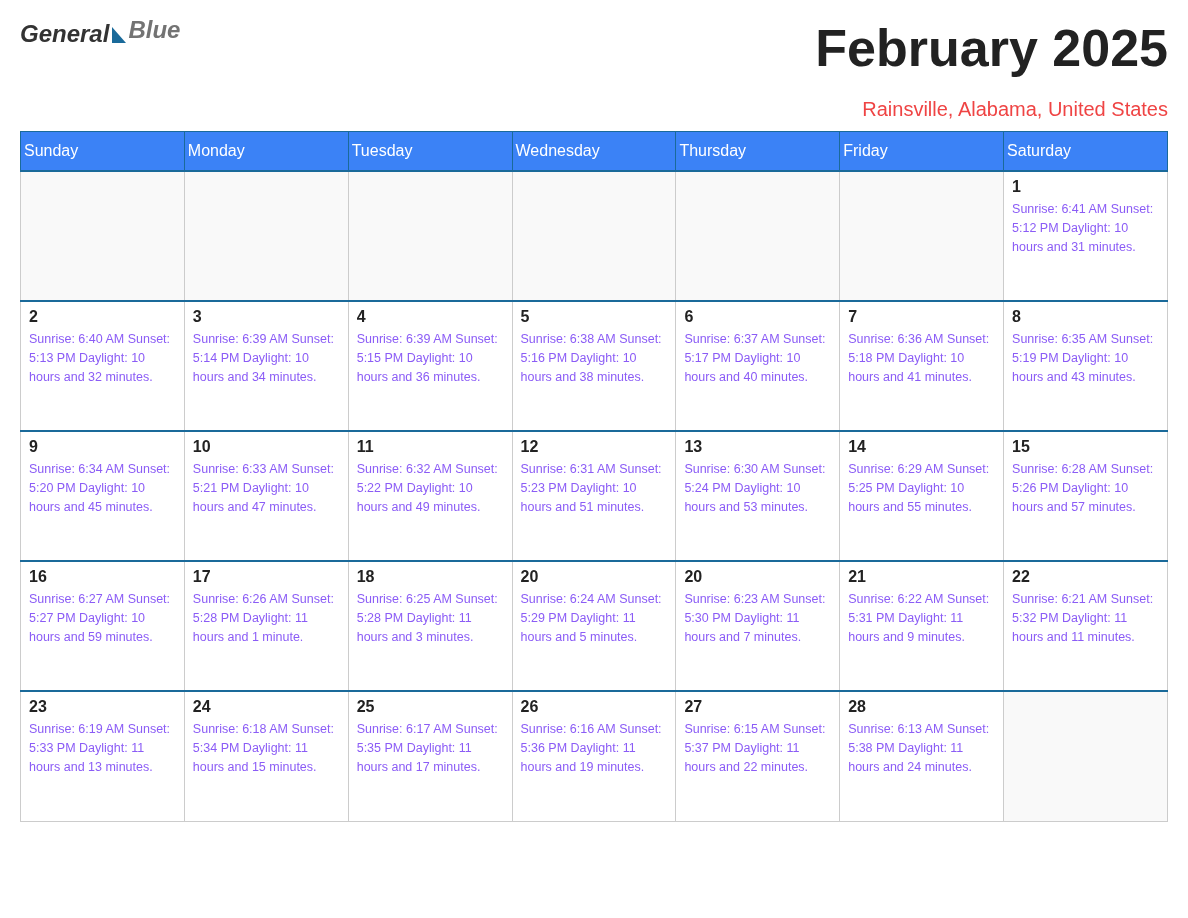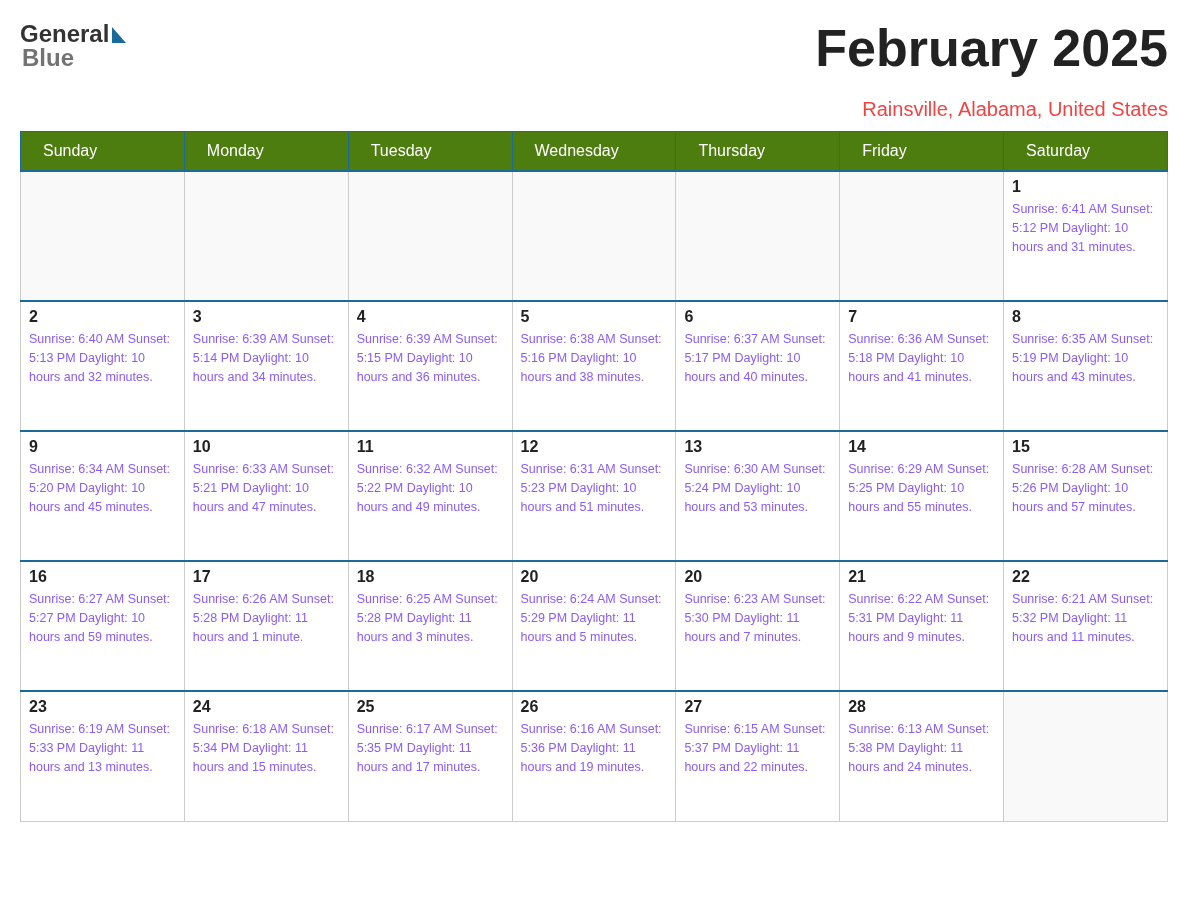--- a/index.html
+++ b/index.html
@@ -12,22 +12,23 @@
       min-height: 918px;
     }
     .header {
       display: flex;
       justify-content: space-between;
       align-items: flex-start;
       margin-bottom: 10px;
     }
     .logo {
       display: flex;
-      flex-direction: column;
+      flex-direction: row;
       align-items: flex-start;
+      font-style: italic;
     }
     .title-block {
       text-align: right;
     }
     .month-title {
       font-size: 52px;
       font-weight: bold;
       color: #222;
       line-height: 1.1;
     }
@@ -35,24 +36,24 @@
       font-size: 20px;
       color: #ef4444;
       margin-top: 21px;
     }
     .calendar {
       width: 100%;
       border-collapse: collapse;
       margin-top: 8px;
     }
     .calendar th {
-      background-color: #4d7c0f;
+      background-color: #3b82f6;
       color: #fff;
       text-align: left;
-      padding: 10px 22px;
+      padding: 10px 3px;
       font-size: 16px;
       font-weight: normal;
       border: 1px solid #1a6a9a;
     }
     .calendar td {
       vertical-align: top;
       border: 1px solid #ccc;
       padding: 6px 8px;
       width: 14.28%;
       min-height: 110px;

